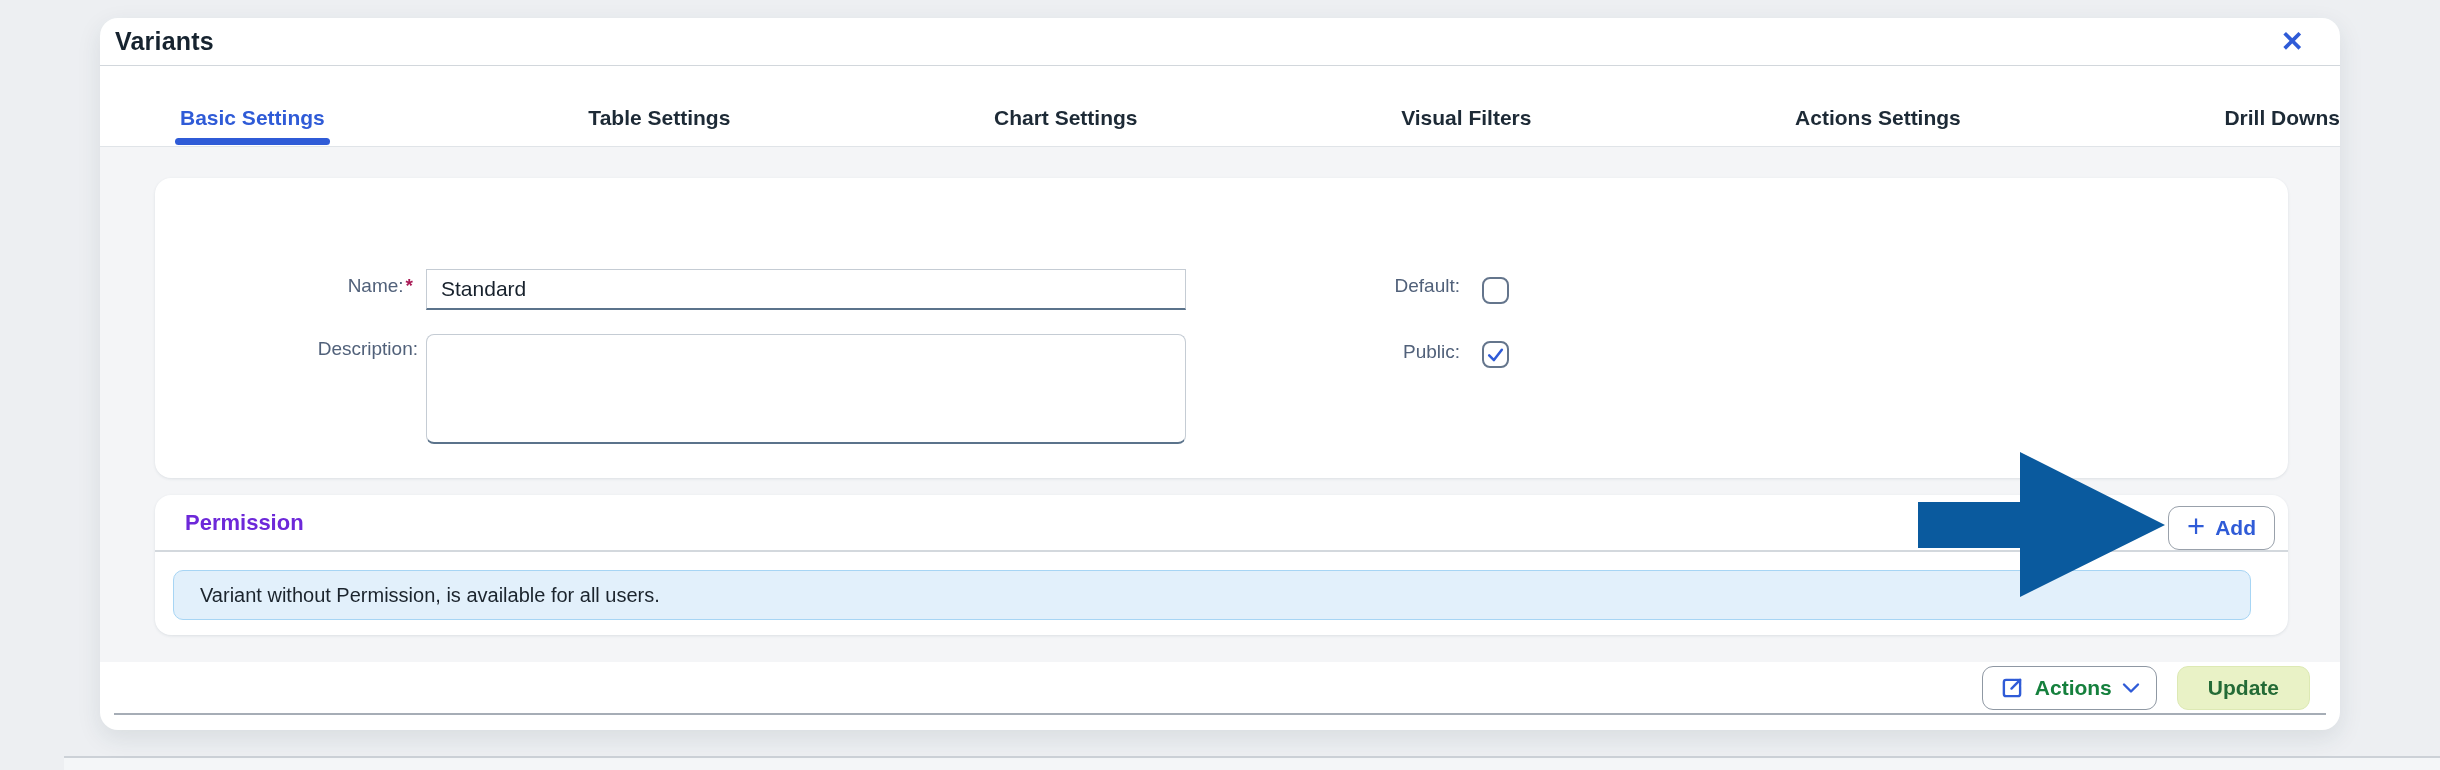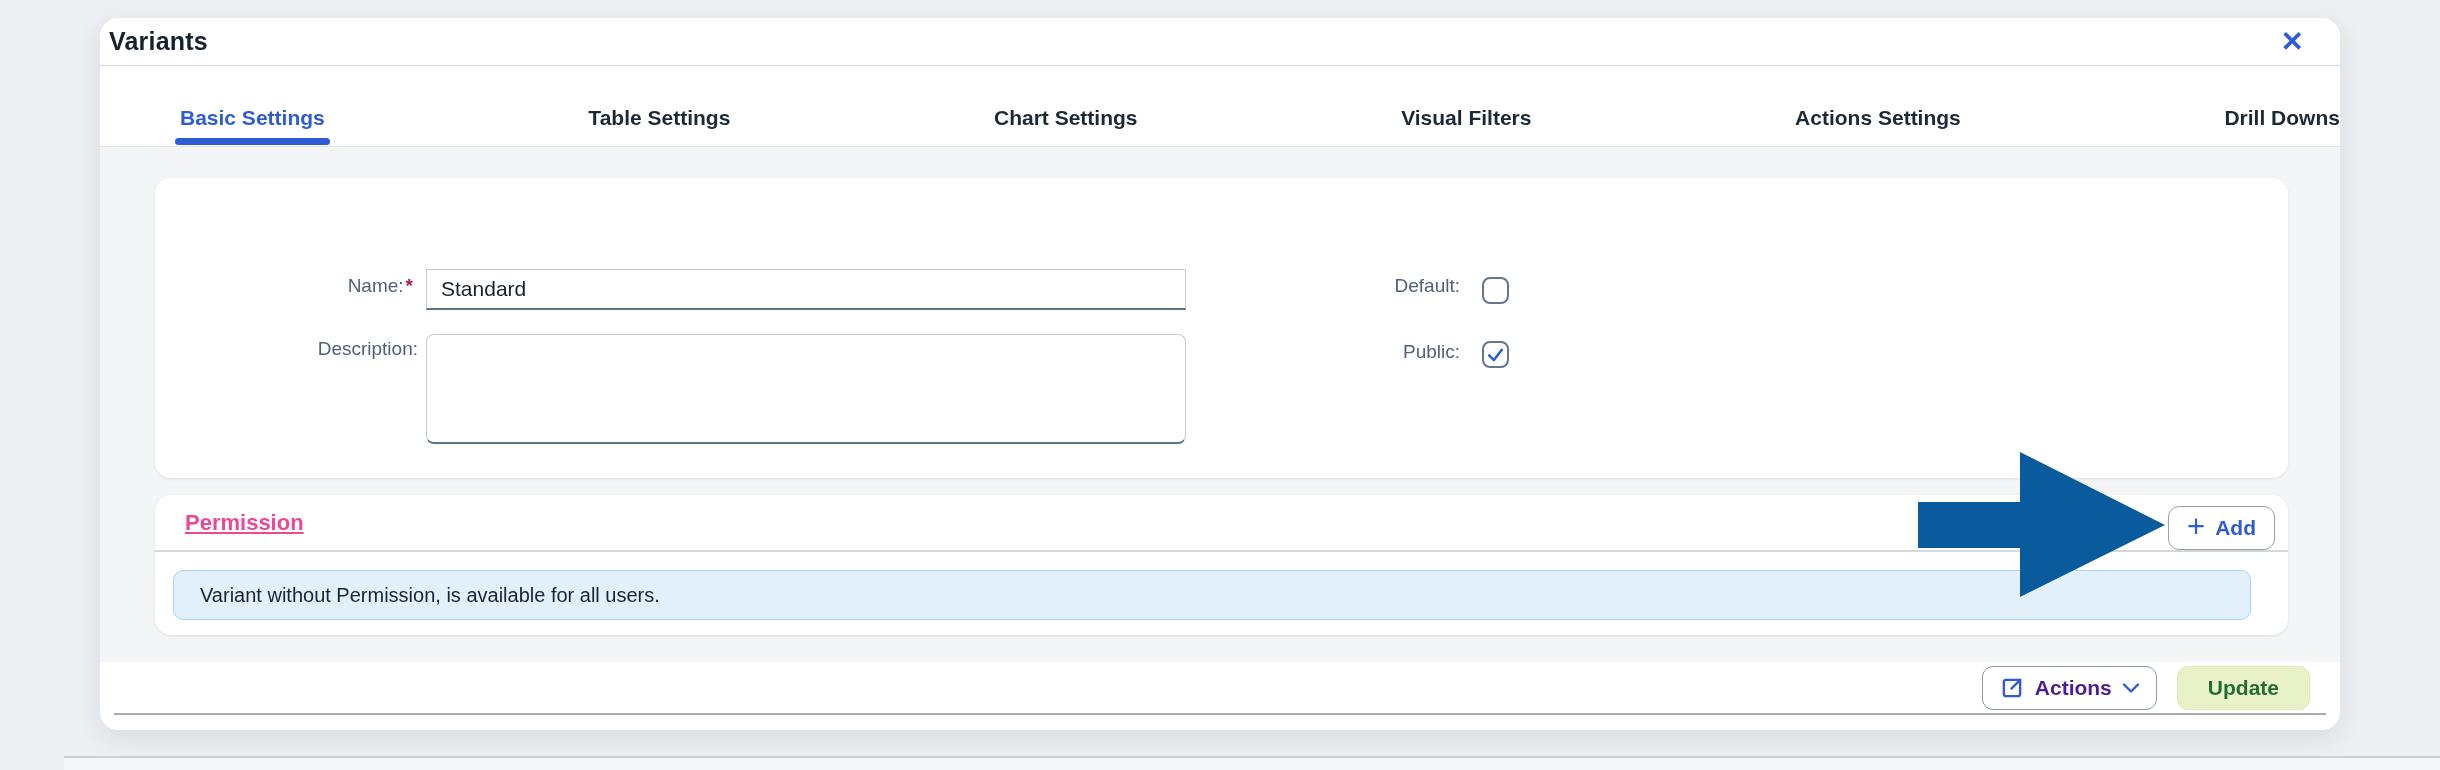--- a/index.html
+++ b/index.html
@@ -15,21 +15,21 @@
   
   .bottom-strip { position:absolute; left:64px; right:0; top:756px; height:14px;
     border-top:2px solid #ccd1d7; background:#f4f6f8; }
 
   
   .dialog { position:absolute; left:100px; top:18px; width:2240px; height:712px;
     background:#ffffff; border-radius:18px;
     box-shadow:0 8px 24px rgba(34,54,73,.10); }
 
   .dialog-header { height:48px; display:flex; align-items:center; justify-content:space-between;
-    padding:0 30px 0 9px; border-bottom:1px solid #d2d7dc; }
+    padding:0 30px 0 15px; border-bottom:1px solid #d2d7dc; }
   .dialog-title { font-size:25px; font-weight:700; color:#16232f; letter-spacing:.2px; }
   .close-btn { color:#2f5bd7; font-size:28px; font-weight:600; line-height:1; cursor:pointer;
     padding:2px 6px; border-radius:6px; }
 
   
   .tabs { position:relative; height:81px; display:flex; align-items:center; gap:48px;
     padding:24px 0 0 80px; border-bottom:1px solid #e0e4e8;justify-content:space-between; }
   .tab { position:relative; height:100%; display:flex; align-items:center;
     font-size:21px; font-weight:700; color:#1d2a36; cursor:pointer; white-space:nowrap; }
   .tab.active { color:#2f5bd7; }
@@ -64,21 +64,21 @@
 
   .checkbox { position:absolute; width:27px; height:27px; background:#fff;
     border:2px solid #64758c; border-radius:8px; cursor:pointer;
     display:flex; align-items:center; justify-content:center; }
   .checkbox-default { left:1327px; top:99px; }
   .checkbox-public { left:1327px; top:163px; }
 
   
   .permission-card { left:55px; top:348px; width:2133px; height:140px; }
   .permission-header { height:57px; display:flex; align-items:center; padding-left:30px;
-    border-bottom:2px solid #d3d8dd; font-size:22px; font-weight:700; color:#ec4899;text-decoration:underline; }
+    border-bottom:2px solid #d3d8dd; font-size:22px; font-weight:700; color:#6d28d9; }
   .add-btn { position:absolute; top:11px; right:13px; height:44px;
     display:flex; align-items:center; gap:10px; padding:0 18px;
     background:#fff; border:1px solid #99a1ab; border-radius:11px;
     color:#2f5bd7; cursor:pointer; }
   .add-plus { font-size:31px; font-weight:300; line-height:1; margin-top:-4px; }
   .add-label { font-size:21px; font-weight:600; }
 
   .info-strip { position:absolute; left:18px; top:75px; width:2078px; height:50px;
     background:#e2f0fb; border:1px solid #a7d5f4; border-radius:10px;
     display:flex; align-items:center; padding-left:26px;
@@ -87,21 +87,21 @@
   
   .footer { position:absolute; left:0; right:0; top:644px; height:51px; background:#fff;
     display:flex; align-items:center; justify-content:flex-end; gap:20px; padding-right:30px; }
   .footer-line-top { position:absolute; top:644px; left:14px; right:14px;
     border-top:2px solid #ccd1d6; }
   .footer-line-bottom { position:absolute; top:695px; left:14px; right:14px;
     border-top:2px solid #a6adb6; }
 
   .actions-btn { height:44px; display:flex; align-items:center; gap:10px; padding:0 16px;
     background:#fff; border:1.5px solid #8f98a3; border-radius:11px;
-    color:#4c1d95; font-size:21px; font-weight:600; cursor:pointer; }
+    color:#15803d; font-size:21px; font-weight:600; cursor:pointer; }
   .update-btn { height:44px; display:flex; align-items:center; padding:0 30px;
     background:#e9f2c6; border:1px solid #dde9b4; border-radius:11px;
     color:#246b36; font-size:21px; font-weight:700; cursor:pointer; }
 
   
   .arrow-overlay { position:absolute; left:1918px; top:452px; width:247px; height:145px;
     z-index:10; pointer-events:none; }
 </style>
 </head>
 <body>

